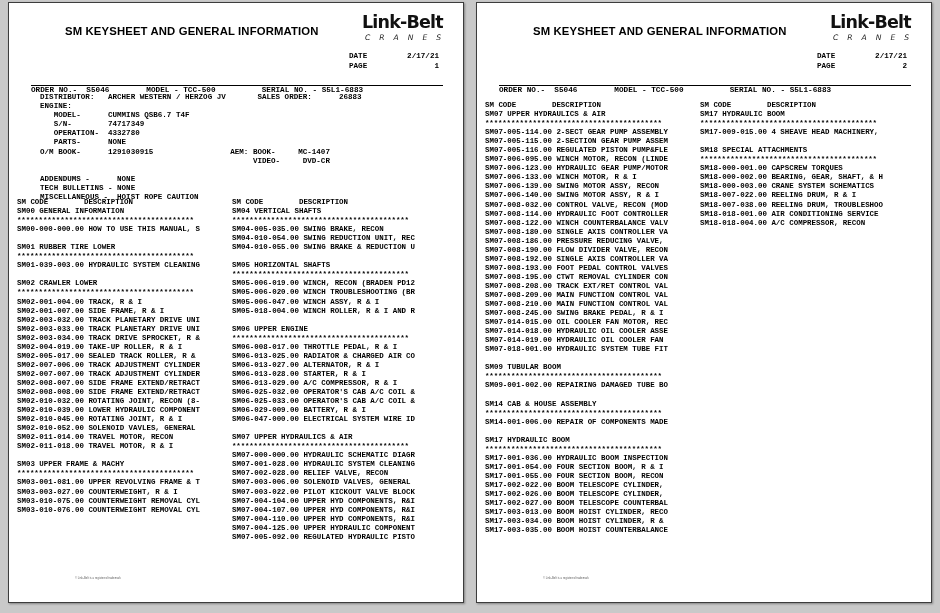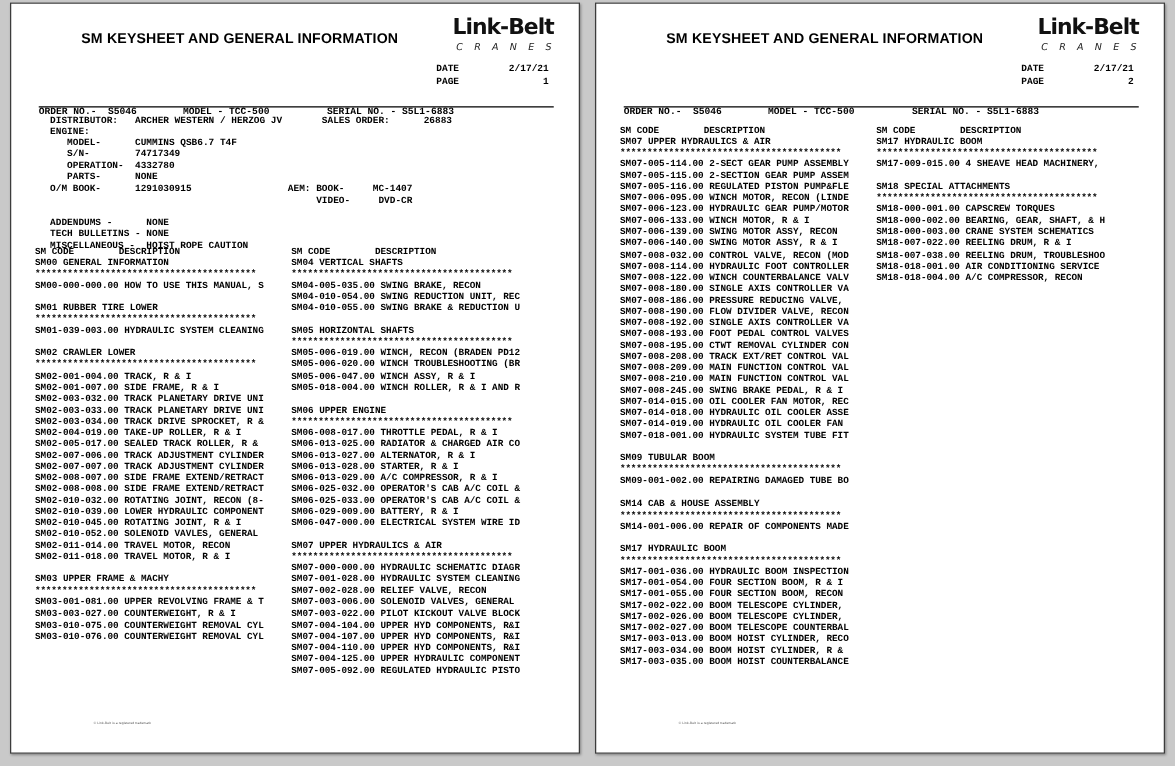--- a/index.html
+++ b/index.html
@@ -119,24 +119,25 @@
     font-size: 7.55px;
     font-weight: bold;
     line-height: 9.1px;
     color: #000;
     white-space: pre;
   }
   .infoblock .line { display: block; white-space: pre; }
   
   .cols {
     position: absolute;
-    left: 19px;
+    left: 8px;
     width: 420px;
     display: flex;
     gap: 0px;
+    justify-content: space-between;
   }
   .col {
     width: 205px;
     font-family: "Liberation Mono", monospace;
     font-size: 7.45px;
     font-weight: bold;
     line-height: 9.06px;
     color: #000;
     white-space: pre;
     overflow: hidden;

